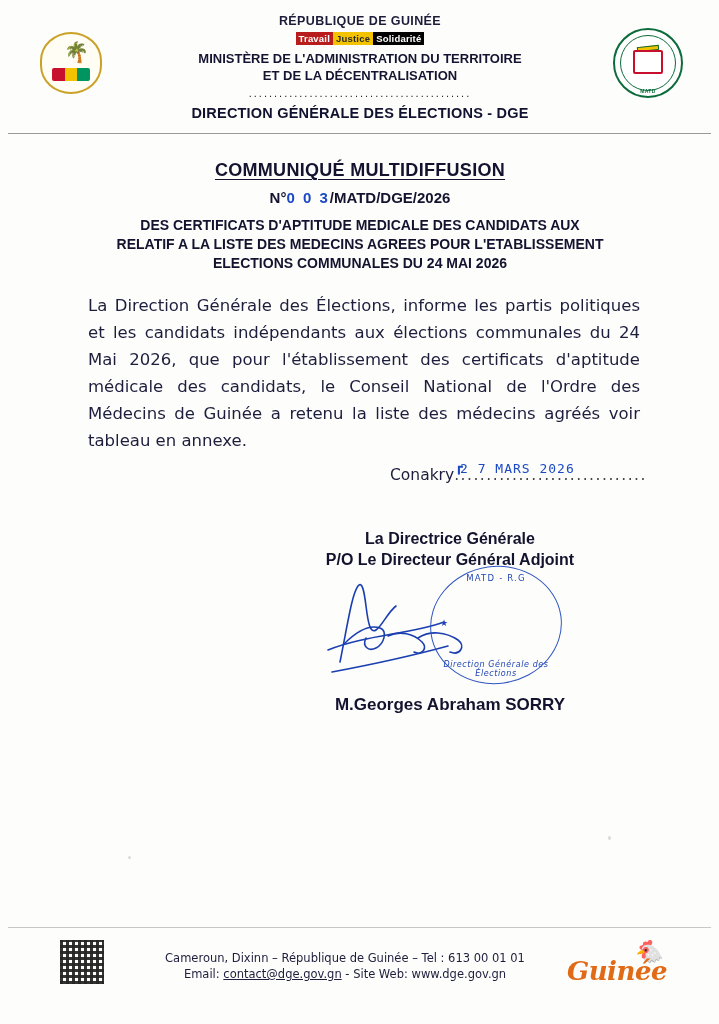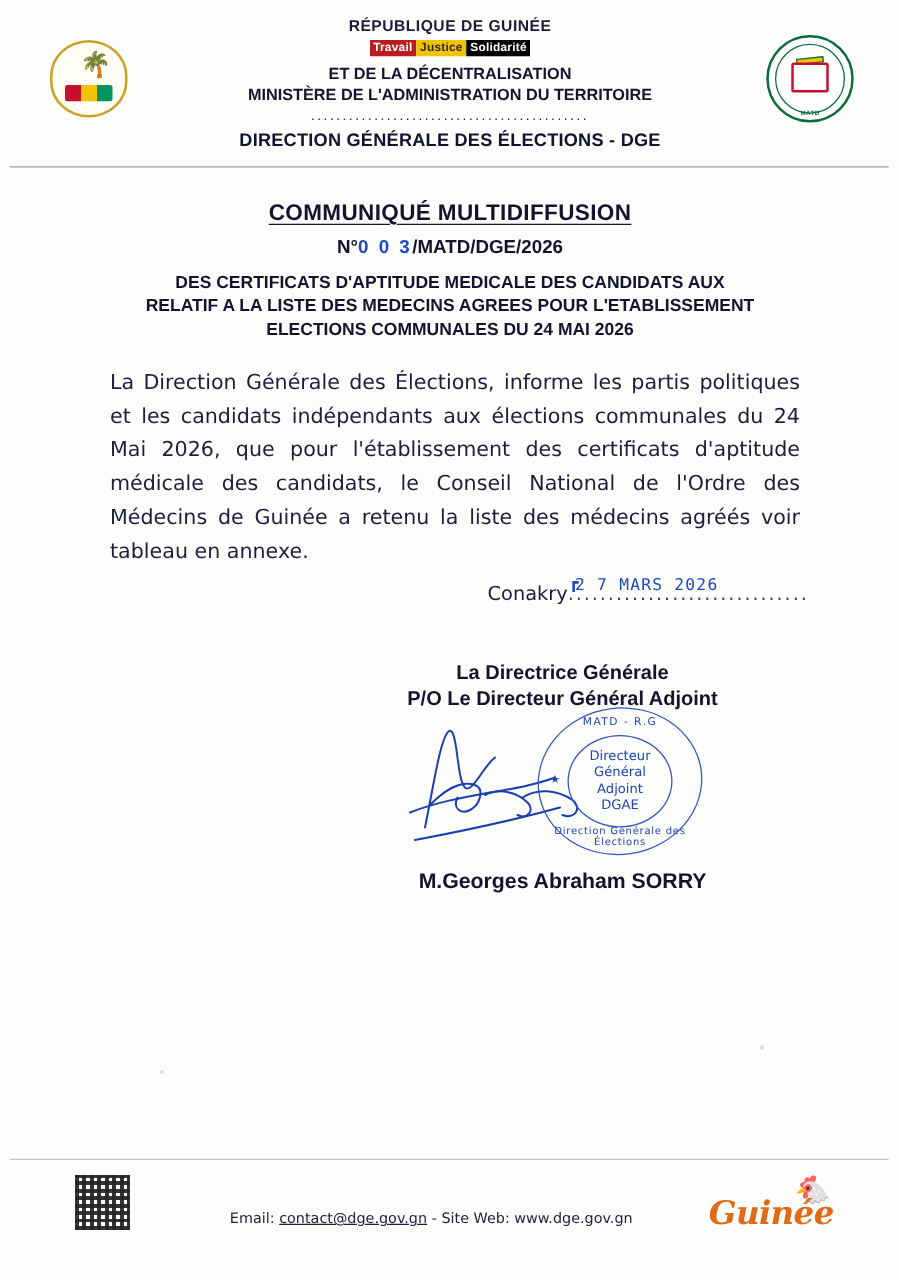--- a/index.html
+++ b/index.html
@@ -316,21 +316,21 @@
   .round-stamp .arc-bottom {
     position: absolute;
     left: 0;
     width: 100%;
     text-align: center;
     font-size: 8.5px;
     letter-spacing: 1.2px;
     font-family: "DejaVu Sans", sans-serif;
   }
   .round-stamp .arc-top { top: 7px; }
-  .round-stamp .arc-bottom { bottom: 6px; font-size: 8px; letter-spacing: .6px; }
+  .round-stamp .arc-bottom { bottom: 6px; font-size: 8px; letter-spacing: .6px; font-style: italic; }
   .round-stamp .star {
     position: absolute;
     left: 10px;
     top: 52px;
     font-size: 9px;
   }
 
   
   .scribble {
     position: absolute;
@@ -428,22 +428,22 @@
       <div class="box"></div>
       <div class="micro">MATD</div>
     </div>
 
     <div class="head-center">
       <div class="rep-line">RÉPUBLIQUE DE GUINÉE</div>
       <div class="devise">
         <span class="dev-red">Travail</span><span class="dev-yellow">Justice</span><span class="dev-green">Solidarité</span>
       </div>
       <div class="ministere">
+        <div>MINISTÈRE DE L'ADMINISTRATION DU TERRITOIRE</div>
         <div>ET DE LA DÉCENTRALISATION</div>
-        <div>MINISTÈRE DE L'ADMINISTRATION DU TERRITOIRE</div>
       </div>
       <div class="dots">............................................</div>
       <div class="dge-line">DIRECTION GÉNÉRALE DES ÉLECTIONS - DGE</div>
     </div>
   </div>
 
   <div class="hr-top"></div>
 
   <div class="title-block">
     <div class="communique">COMMUNIQUÉ MULTIDIFFUSION</div>
@@ -479,39 +479,34 @@
       <path d="M70 64 C 82 58, 96 62, 104 70 C 110 76, 104 84, 96 80"></path>
       <path d="M100 66 C 112 58, 128 60, 140 68 C 148 74, 142 84, 132 80"></path>
       <path d="M14 100 C 46 94, 86 86, 130 74"></path>
     </g>
   </svg>
 
   <div class="round-stamp">
     <div class="outer"></div>
     <div class="arc-top">MATD - R.G</div>
     <div class="star">★</div>
-    <div class="inner">
-      <div>Directeur</div>
-      <div>Général</div>
-      <div>Adjoint</div>
-      <div>DGAE</div>
-    </div>
     <div class="arc-bottom">Direction Générale des Élections</div>
   </div>
 
   <div class="sign-name">M.Georges Abraham SORRY</div>
 
   <div class="speck" style="left:128px; top:856px; width:3px; height:3px;"></div>
   <div class="speck" style="left:608px; top:836px; width:3px; height:4px;"></div>
 
   <div class="hr-bottom"></div>
 
   <div class="qr"></div>
 
   <div class="footer-text">
+    <div>Cameroun, Dixinn – République de Guinée – Tel : 613 00 01 01</div>
     <div>
       <span>Email:</span>
       <a href="#">contact@dge.gov.gn</a><span> - Site Web: </span><span>www.dge.gov.gn</span>
     </div>
   </div>
 
   <div class="guinee-logo">
     <span class="bird">🐔</span>
     <span class="word">Guinée</span>
   </div>

